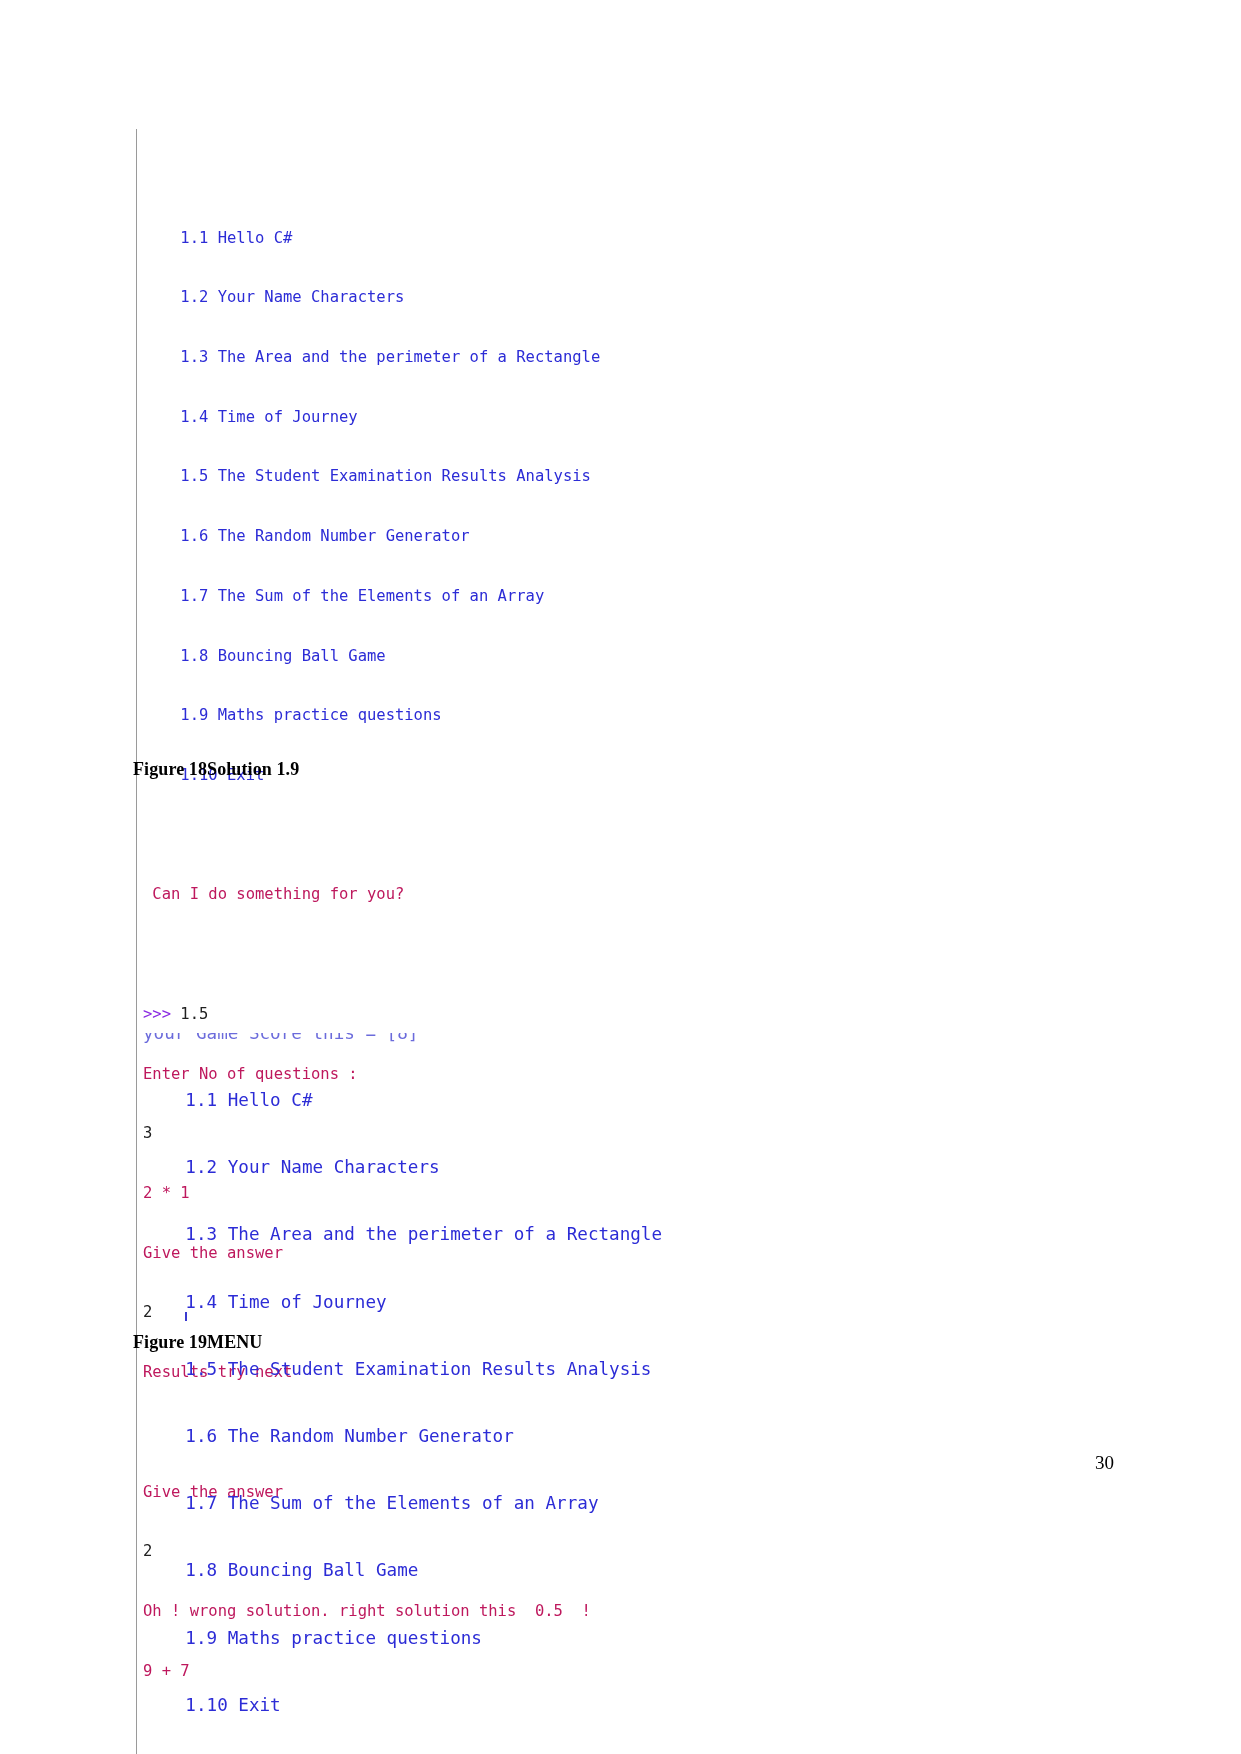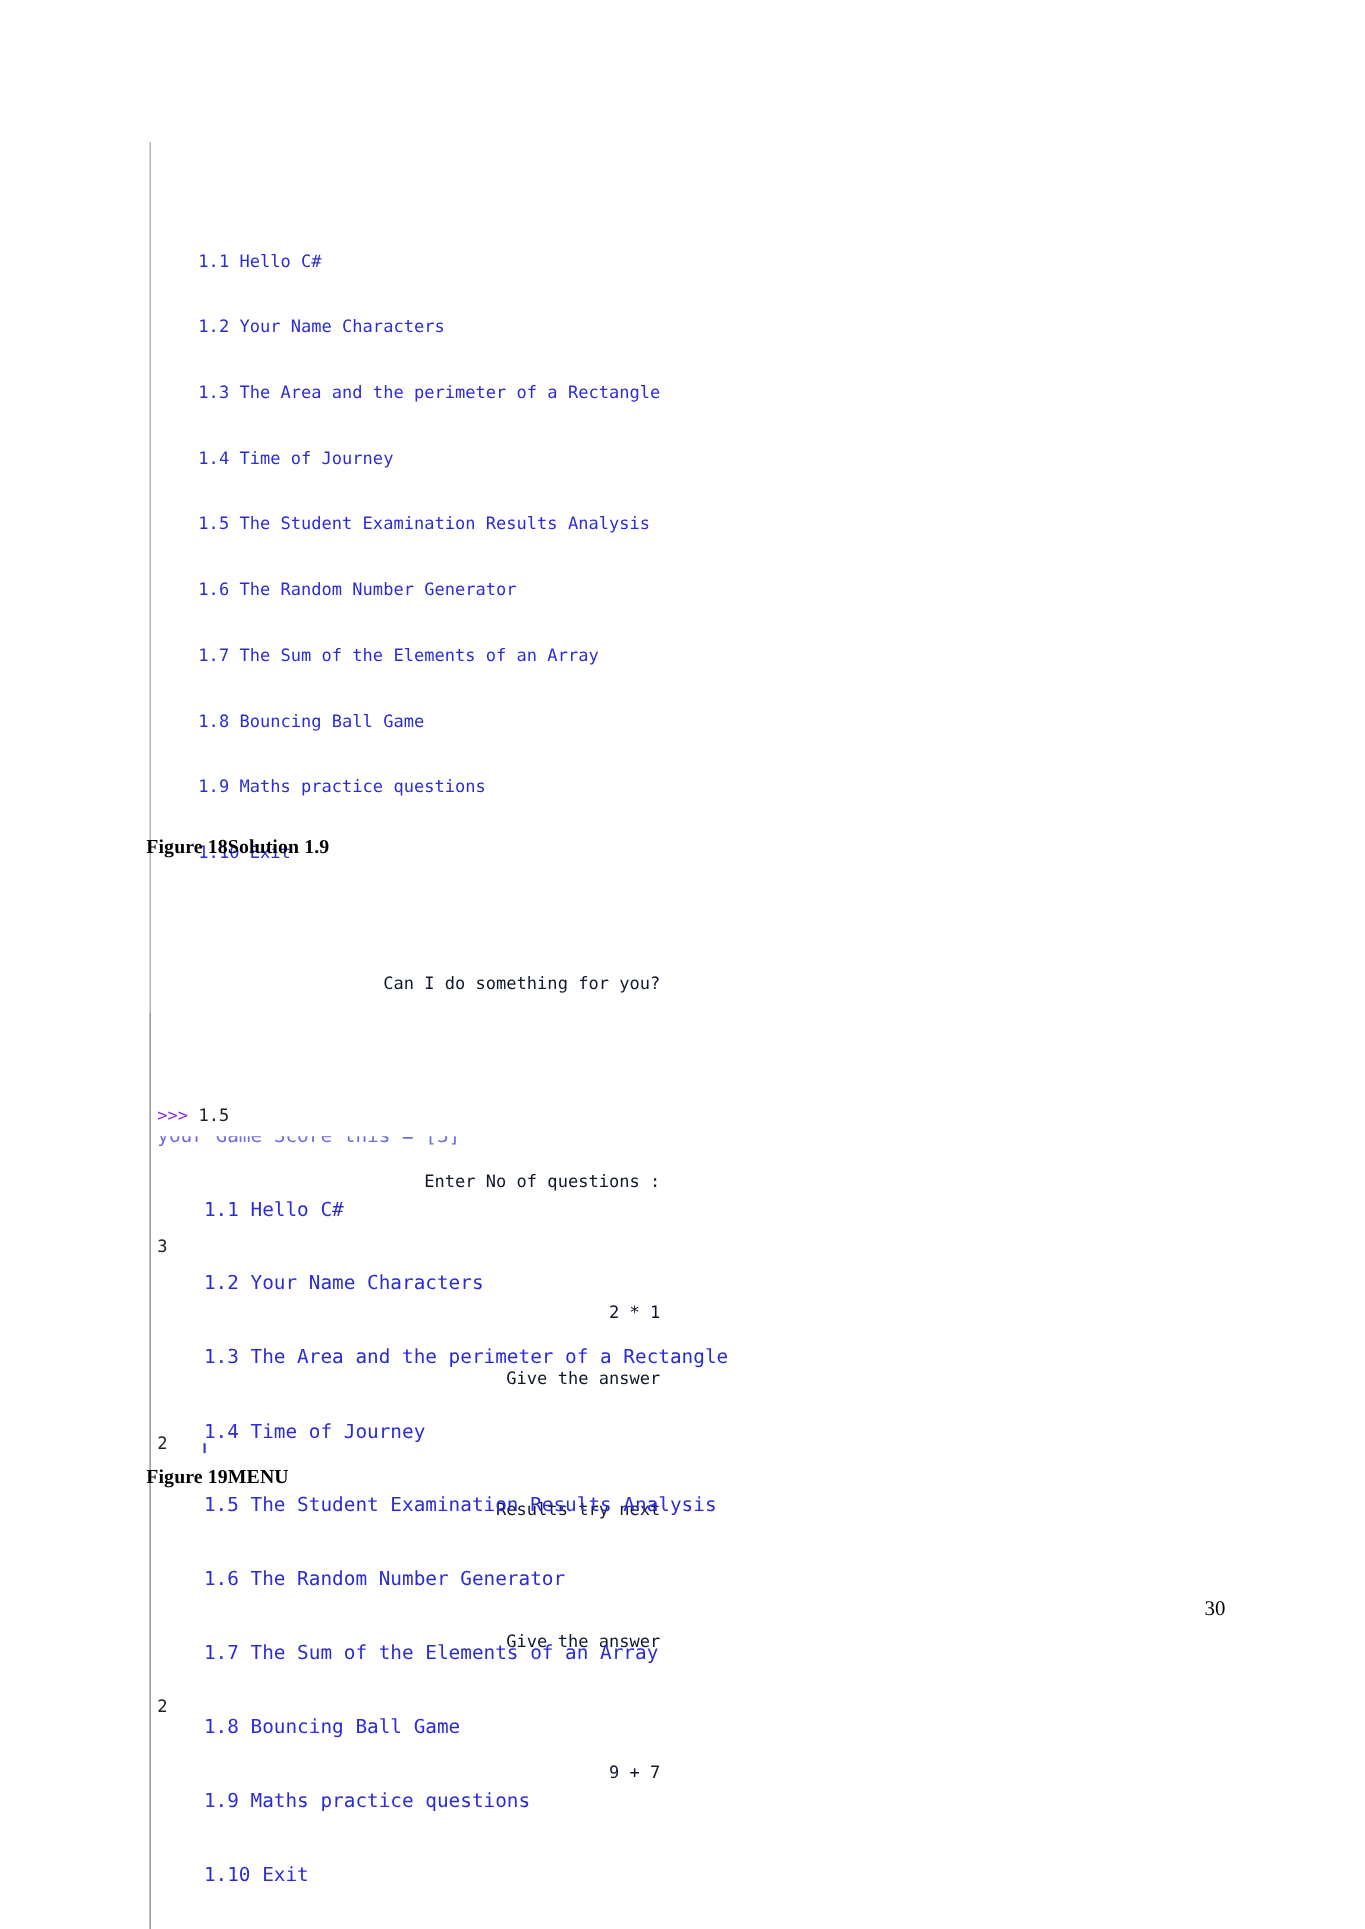--- a/index.html
+++ b/index.html
@@ -37,21 +37,21 @@
     width: 1px;
     background: #9a9a9a;
   }
   .line {
     display: block;
     white-space: pre;
   }
   .blank { color: transparent; }
 
   
-  .out    { color: #0f172a; text-align: right; }     
+  .out    { color: #be185d; }     
   .prompt { color: #8a2be2; }     
   .inp    { color: #202020; }     
   .menu   { color: #2c2cd6; }
 
   
   #console-one {
     left: 136px;
     top: 129px;
     font-size: 15.5px;
     line-height: 19.9px;
@@ -134,35 +134,36 @@
       <span class="line"><span class="prompt">&gt;&gt;&gt;</span><span class="inp"> </span><span class="inp">1.5</span></span>
       <span class="line out">Enter No of questions :</span>
       <span class="line inp">3</span>
       <span class="line out">2 * 1</span>
       <span class="line out">Give the answer</span>
       <span class="line inp">2</span>
       <span class="line out">Results try next</span>
       <span class="line blank"> </span>
       <span class="line out">Give the answer</span>
       <span class="line inp">2</span>
+      <span class="line out">Oh ! wrong solution. right solution this  0.5  !</span>
       <span class="line out">9 + 7</span>
       
       
       
       
       
     </div>
   </div>
 
   <div class="caption" id="caption-18">Figure 18Solution 1.9</div>
 
   <div class="console" id="console-two">
     <div class="rule"></div>
     <div class="body">
-      <span class="clipped"><span>your Game Score this = [3]</span></span>
+      <span class="clipped"><span>your Game Score this = [8]</span></span>
       <span class="line menu">    1.1 Hello C#</span>
       <span class="line menu">    1.2 Your Name Characters</span>
       <span class="line menu">    1.3 The Area and the perimeter of a Rectangle</span>
       <span class="line menu">    1.4 Time of Journey</span>
       <span class="line menu">    1.5 The Student Examination Results Analysis</span>
       <span class="line menu">    1.6 The Random Number Generator</span>
       <span class="line menu">    1.7 The Sum of the Elements of an Array</span>
       <span class="line menu">    1.8 Bouncing Ball Game</span>
       <span class="line menu">    1.9 Maths practice questions</span>
       <span class="line menu">    1.10 Exit</span>

